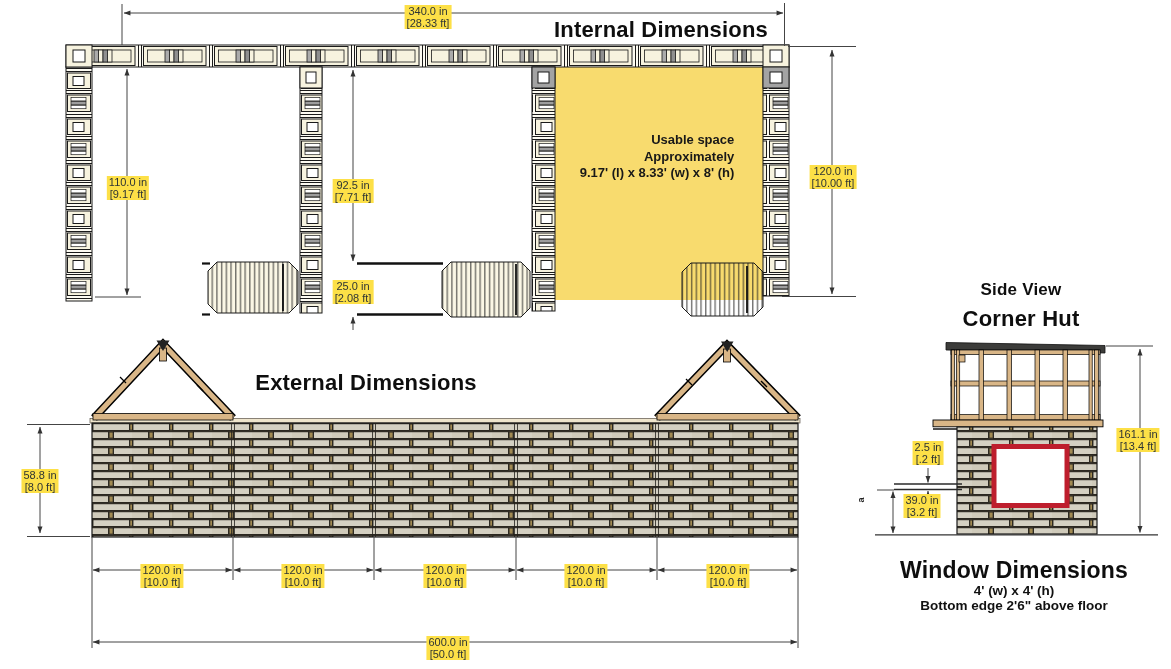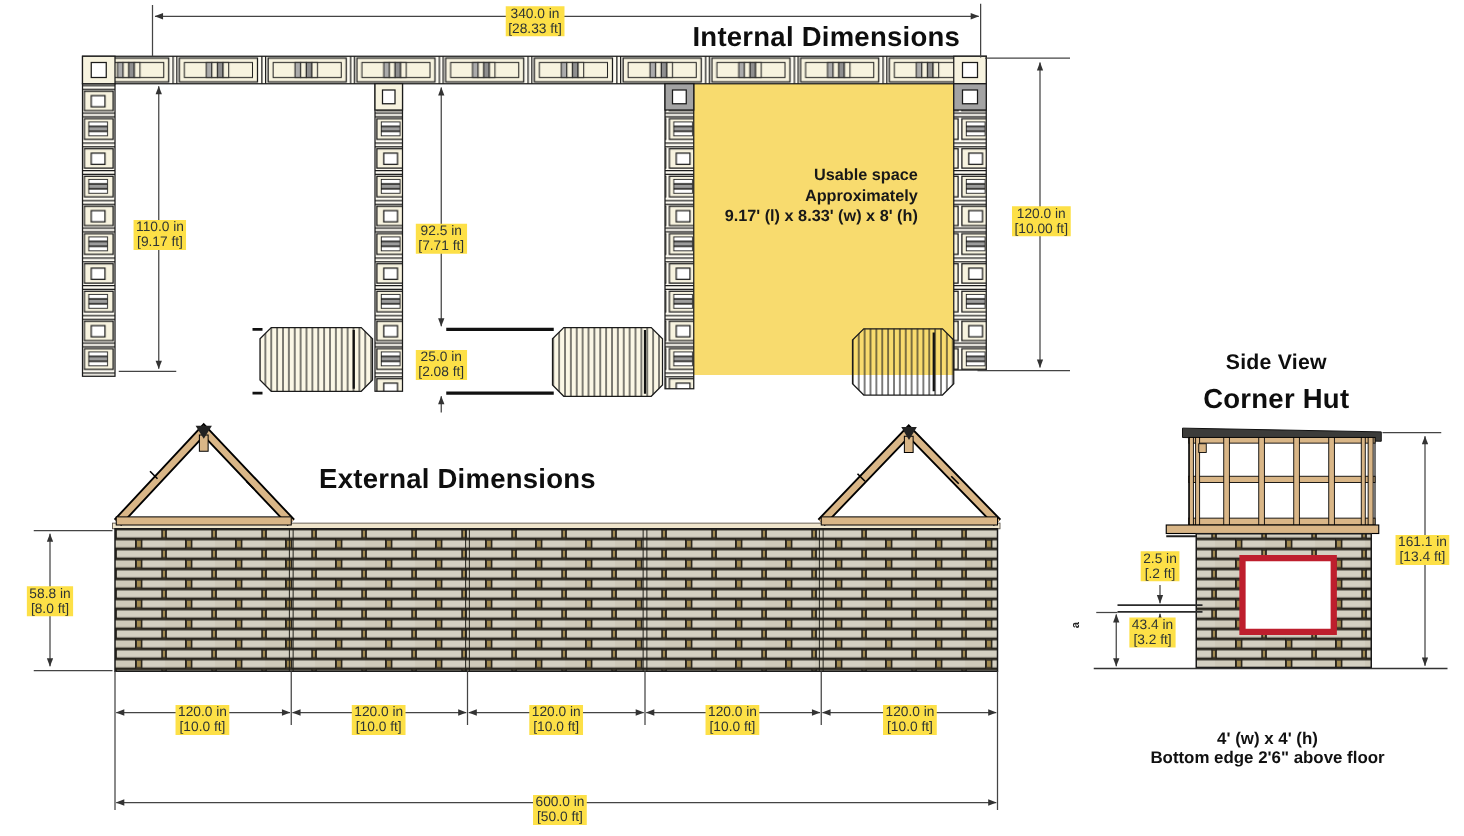--- a/index.html
+++ b/index.html
@@ -269,21 +269,22 @@
 
 <div class="lbl bg" style="left:1138px;top:428px">
   <div>161.1 in</div>
       <div>[13.4 ft]</div>
 </div>
 <div class="lbl bg" style="left:928px;top:441px">
   <div>2.5 in</div>
       <div>[.2 ft]</div>
 </div>
 <div class="lbl bg" style="left:922px;top:494px">
-  <div>43.4 in</div>
+  <div>39.0 in</div>
       <div>[3.2 ft]</div>
 </div>
 <div class="rot" style="left:858px;top:495px">a</div>
 
+<div class="title" style="left:1014px;top:557px;font-size:23px">Window Dimensions</div>
 <div class="sub" style="left:1014px;top:583px;font-size:13.5px">4' (w) x 4' (h)</div>
 <div class="sub" style="left:1014px;top:598px;font-size:13.5px">Bottom edge 2'6" above floor</div>
 
 </div>
 
 </body></html>

